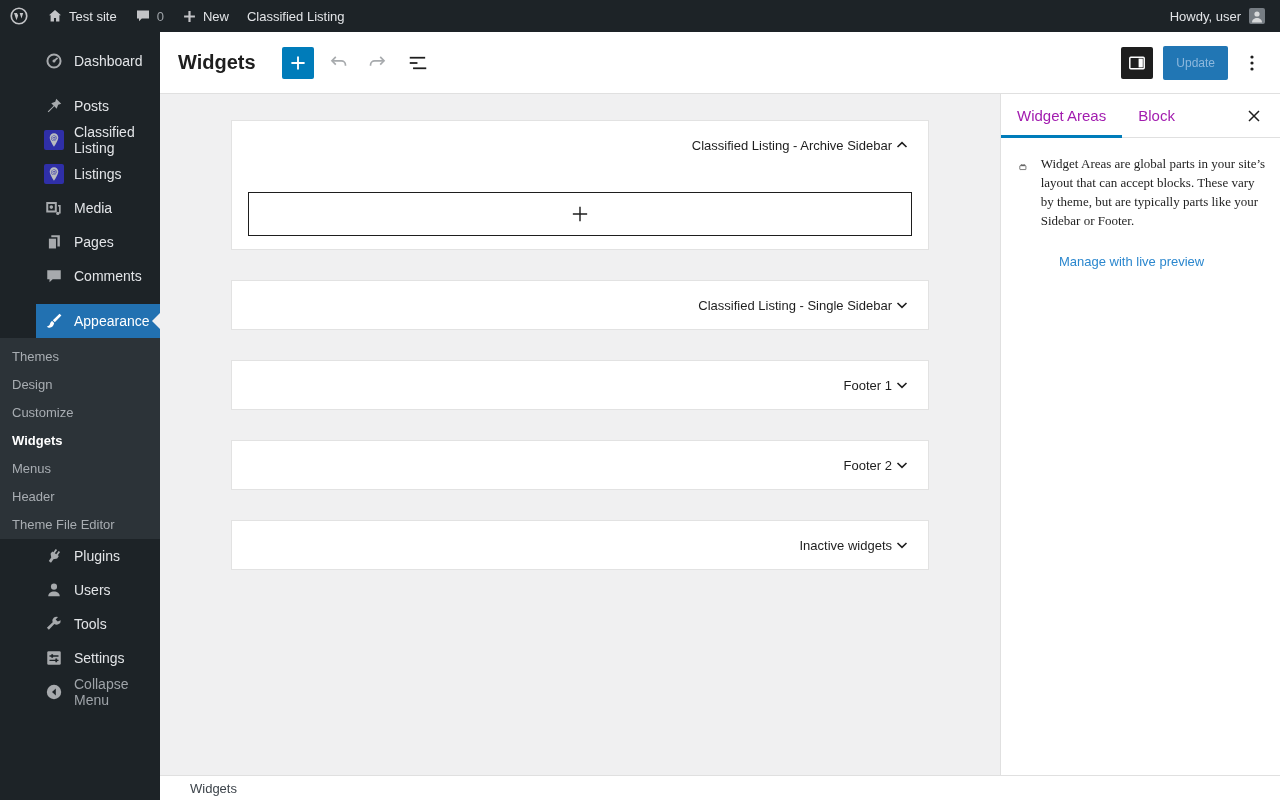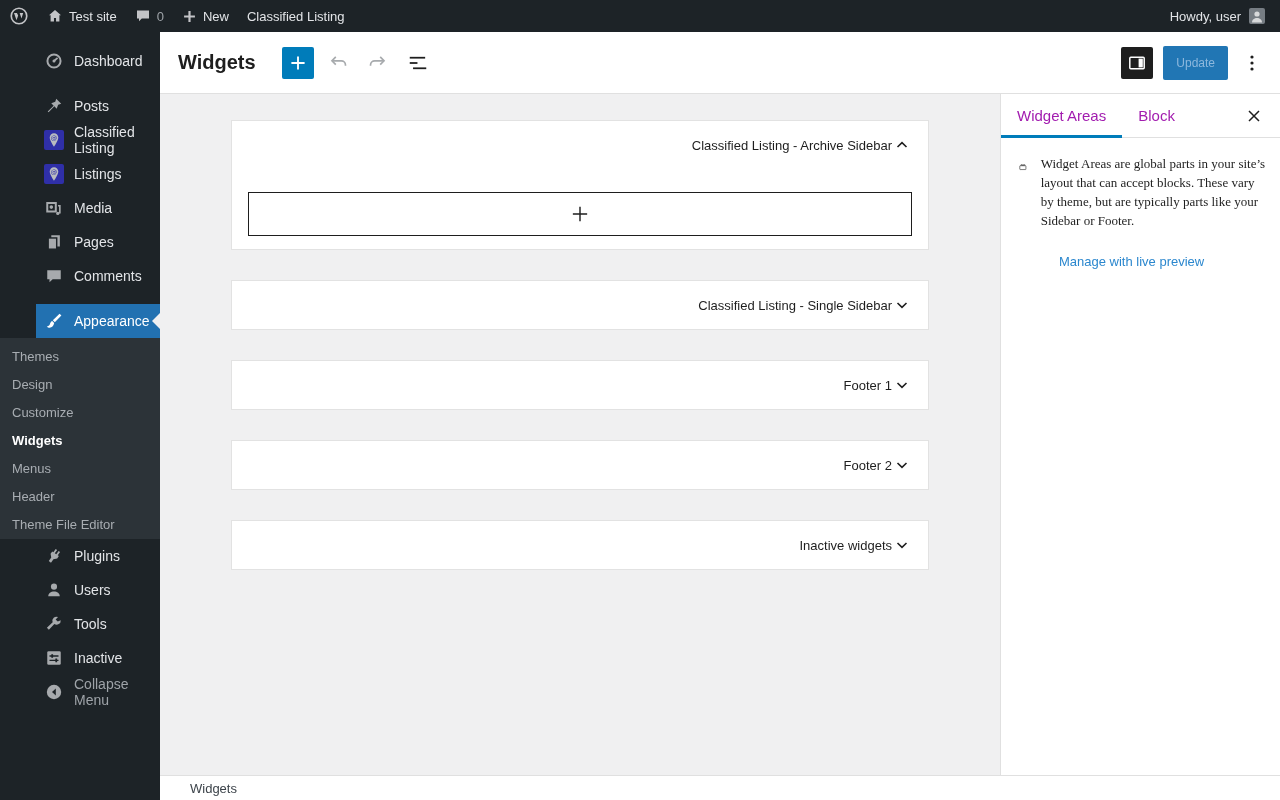--- a/index.html
+++ b/index.html
@@ -244,21 +244,21 @@
     <span>Tools</span>
   </div>
   <div class="menu-item">
     <span class="mi-icon">
       <svg width="18" height="18" viewBox="0 0 20 20">
           <rect x="2.5" y="2.5" width="15" height="15" rx="1.5" fill="#a7aaad"></rect>
           <path d="M5 7.8h10M5 12.6h10" stroke="#1d2327" stroke-width="1.5"></path>
           <path d="M8 5.8v4M12.5 10.6v4" stroke="#1d2327" stroke-width="2"></path>
         </svg>
     </span>
-    <span>Inactive</span>
+    <span>Settings</span>
   </div>
   <div class="menu-item collapse-row">
     <span class="mi-icon">
       <svg width="18" height="18" viewBox="0 0 20 20">
           <circle cx="10" cy="10" r="8" fill="#a7aaad"></circle>
           <path d="M12 6l-4.2 4L12 14z" fill="#1d2327"></path>
         </svg>
     </span>
     <span>Collapse Menu</span>
   </div>

